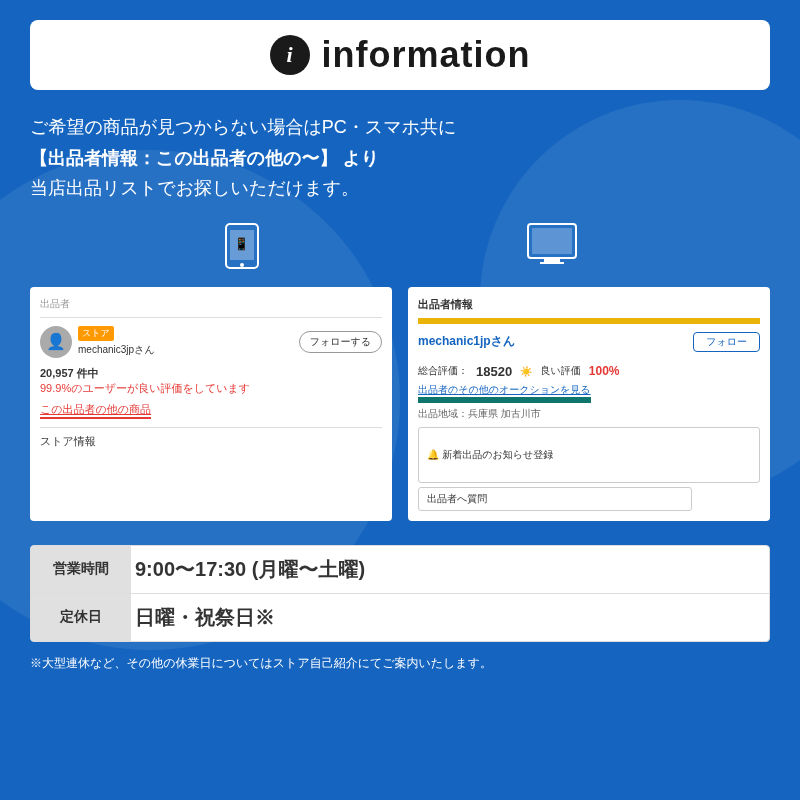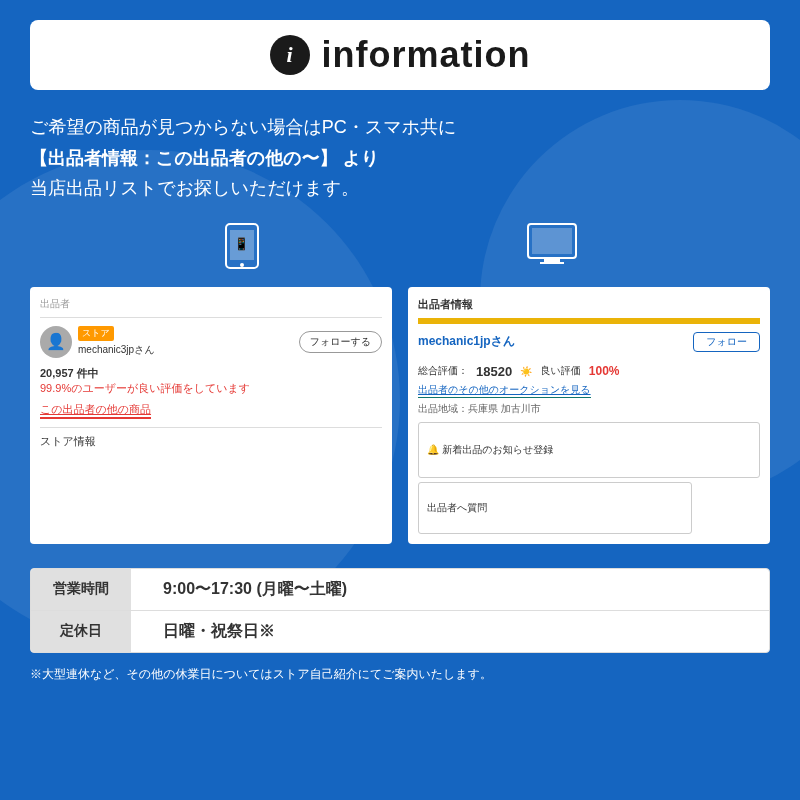--- a/index.html
+++ b/index.html
@@ -235,21 +235,21 @@
     }
     .rating-good {
       font-weight: bold;
       font-size: 12px;
       color: #e53935;
     }
     .auction-link {
       color: #1565c0;
       font-size: 10px;
       text-decoration: underline;
-      border-bottom: 1px solid #0f766e;
+      border-bottom: 6px solid #0f766e;
       display: inline-block;
       margin-bottom: 4px;
     }
     .location-text {
       font-size: 10px;
       color: #666;
       margin-bottom: 6px;
     }
     .notify-btn {
       border: 1px solid #ccc;
@@ -259,21 +259,21 @@
       color: #333;
       background: white;
       display: block;
       width: 100%;
       margin-bottom: 4px;
       text-align: left;
     }
     .question-btn {
       border: 1px solid #ccc;
       border-radius: 3px;
-      padding: 18px 8px;
+      padding: 4px 8px;
       font-size: 10px;
       color: #333;
       background: white;
       display: block;
       width: 80%;
       text-align: left;
     }
 
     
     .store-hours-title {
@@ -304,22 +304,22 @@
       font-size: 14px;
       font-weight: bold;
       color: #333;
       min-width: 100px;
       text-align: center;
       display: flex;
       align-items: center;
       justify-content: center;
     }
     .hours-value {
-      padding: 10px 32px;
-      font-size: 16px;
+      padding: 10px 4px;
+      font-size: 20px;
       font-weight: bold;
       color: #333;
       display: flex;
       align-items: center;
     }
 
     .footnote {
       color: white;
       font-size: 12px;
       line-height: 1.5;

